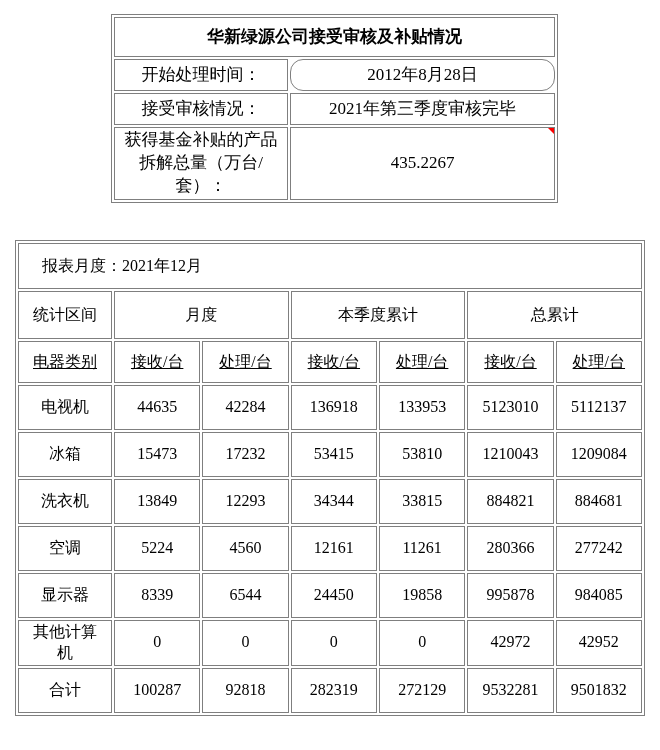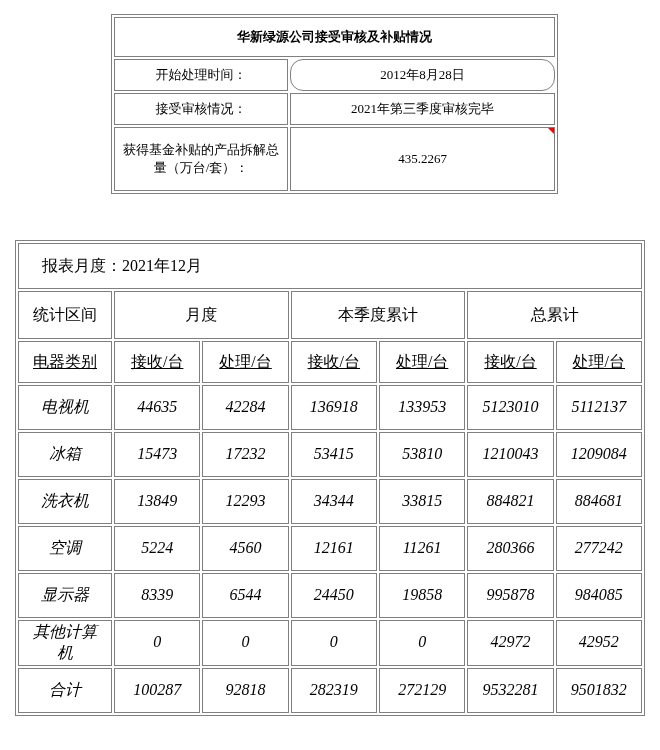--- a/index.html
+++ b/index.html
@@ -25,41 +25,41 @@
   }
   td{
     border:1px solid var(--border);
     text-align:center;
     vertical-align:middle;
     padding:1px 2px;
     overflow:hidden;
   }
   
   #summary-table{position:absolute;left:111px;top:14px;width:447px;}
-  #summary-table td{font-size:13px;line-height:1.35;}
+  #summary-table td{font-size:17px;line-height:1.35;}
   #summary-table .title-cell{height:36px;font-weight:bold;}
   #summary-table .row-std{height:32px;}
   #summary-table .row-tall{height:64px;font-family:Liberation Serif, serif;}
   #summary-table .label-cell{padding:1px 7px;}
   .val-date{font-size:16px;border-radius:13px;}
   .val-audit{font-size:13px;}
   .val-amount{font-size:16px;position:relative;}
   .comment-marker{
     position:absolute;top:0;right:0;
     width:0;height:0;
     border-top:6px solid var(--marker);
     border-left:6px solid transparent;
   }
   
   #report-table{position:absolute;left:15px;top:240px;width:630px;}
   #report-table td{font-size:16px;line-height:1.3;}
   .period-cell{height:42px;text-align:left;padding:1px 23px;}
   .section-row td{height:44px;}
   .colhead-row td{height:38px;text-decoration:underline;}
-  .data-row td{height:41px;font-style:italic;}
+  .data-row td{height:41px;}
   .cat-cell{padding:1px 13px;}
 </style>
 </head>
 <body>
 
 <table id="summary-table">
   <colgroup>
       <col style="width:174px">
       <col>
     </colgroup>

